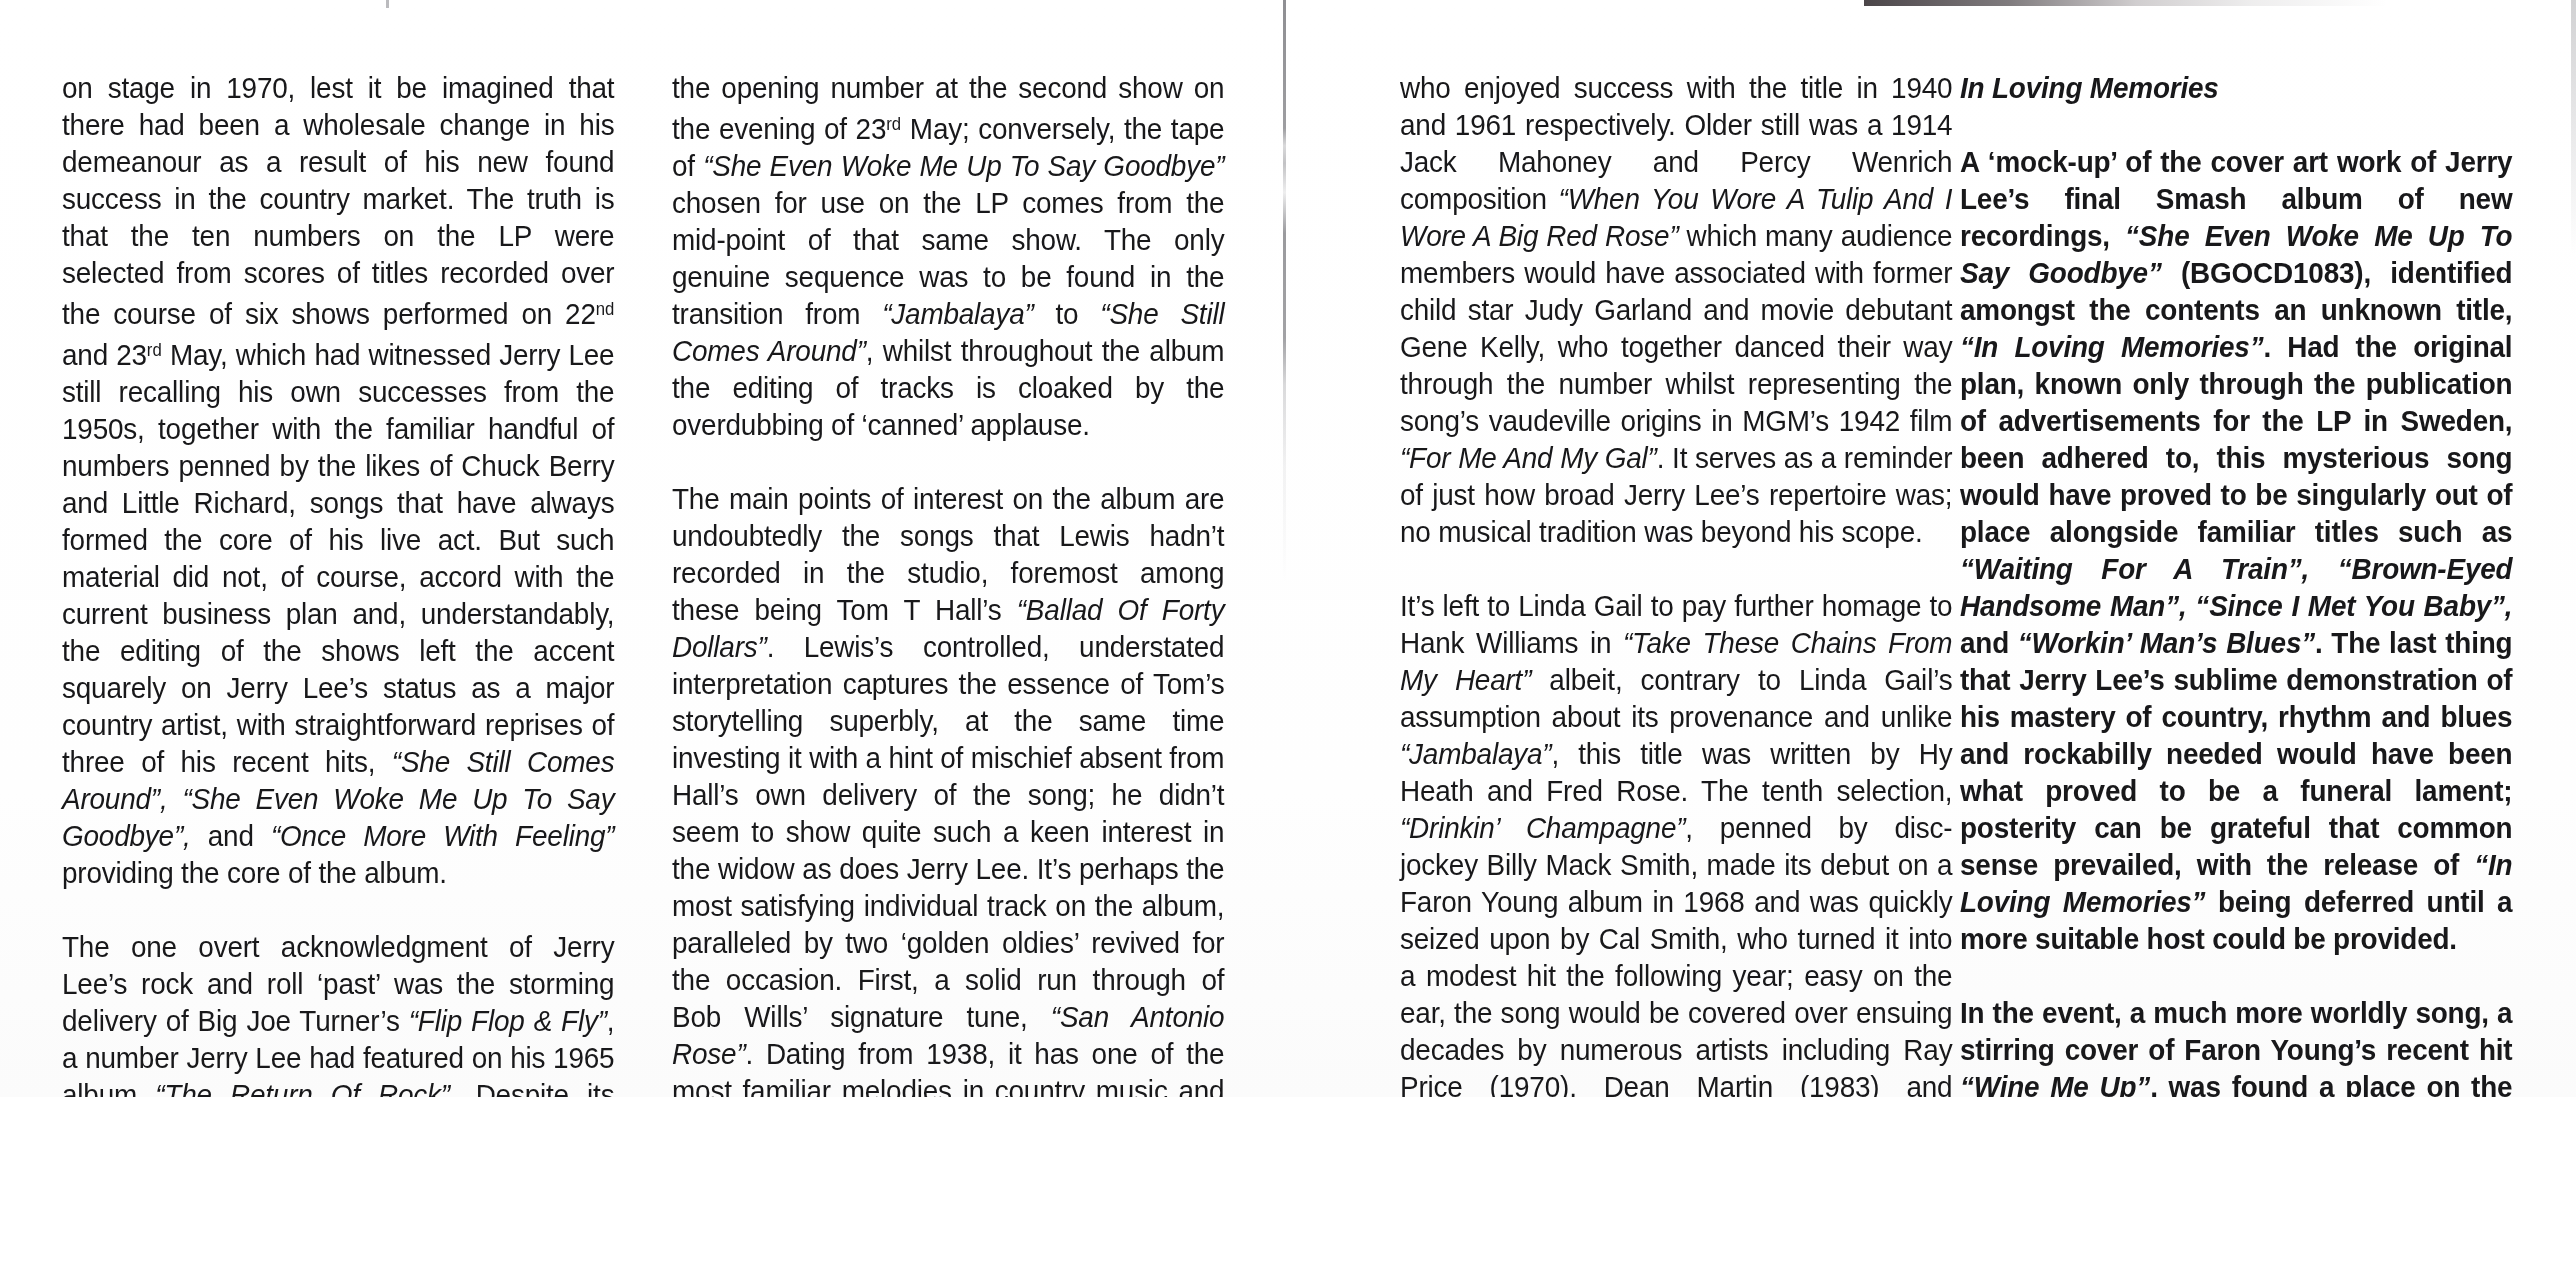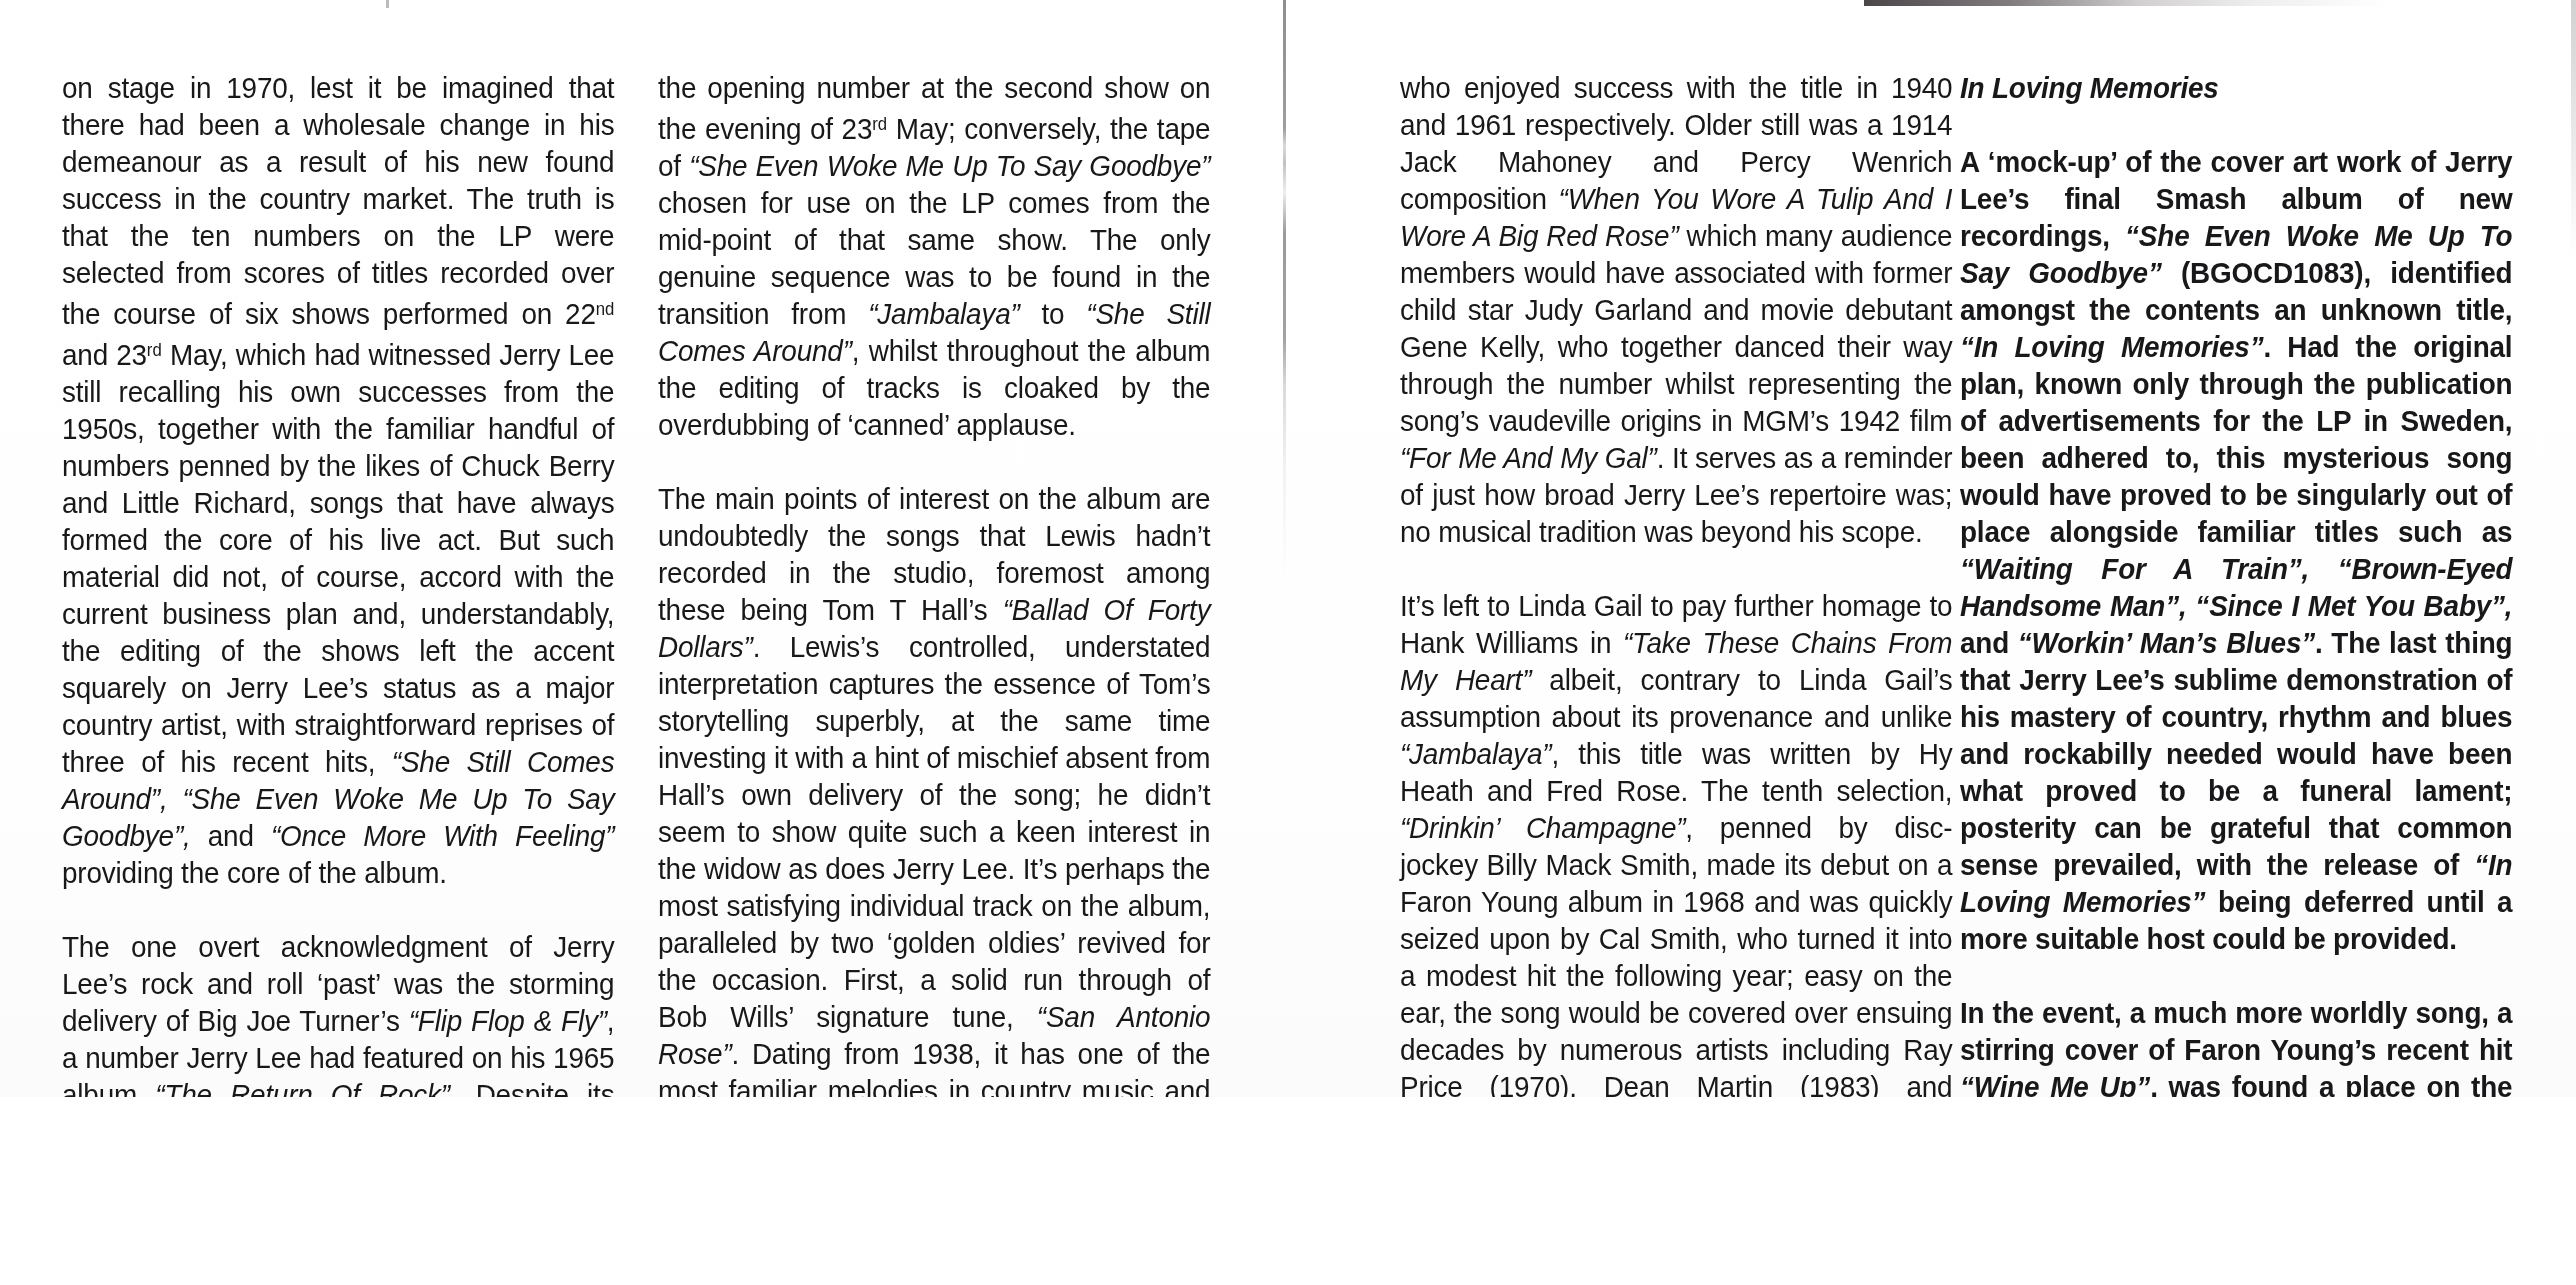--- a/index.html
+++ b/index.html
@@ -77,21 +77,21 @@
 
 <div class="canvas">
 
   <div class="col" style="left:62px">
     <div class="col-inner">
       <p><span>on stage in 1970, lest it be imagined that there had been a wholesale change in his demeanour as a result of his new found success in the country market. The truth is that the ten numbers on the LP were selected from scores of titles recorded over the course of six shows performed on 22</span><span class="st-sup">nd</span><span> and 23</span><span class="st-sup">rd</span><span> May, which had witnessed Jerry Lee still recalling his own successes from the 1950s, together with the familiar handful of numbers penned by the likes of Chuck Berry and Little Richard, songs that have always formed the core of his live act. But such material did not, of course, accord with the current business plan and, understandably, the editing of the shows left the accent squarely on Jerry Lee’s status as a major country artist, with straightforward reprises of three of his recent hits, </span><span class="st-i">“She Still Comes Around”, “She Even Woke Me Up To Say Goodbye”,</span><span> and </span><span class="st-i">“Once More With Feeling”</span><span> providing the core of the album.</span></p>
       <p><span>The one overt acknowledgment of Jerry Lee’s rock and roll ‘past’ was the storming delivery of Big Joe Turner’s </span><span class="st-i">“Flip Flop &amp; Fly”</span><span>, a number Jerry Lee had featured on his 1965 album </span><span class="st-i">“The Return Of Rock”</span><span>. Despite its place at the conclusion of the LP, this particular recording was in reality</span></p>
     </div>
   </div>
 
-  <div class="col" style="left:658px">
+  <div class="col" style="left:672px">
     <div class="col-inner">
       <p><span>the opening number at the second show on the evening of 23</span><span class="st-sup">rd</span><span> May; conversely, the tape of </span><span class="st-i">“She Even Woke Me Up To Say Goodbye”</span><span> chosen for use on the LP comes from the mid-point of that same show. The only genuine sequence was to be found in the transition from </span><span class="st-i">“Jambalaya”</span><span> to </span><span class="st-i">“She Still Comes Around”</span><span>, whilst throughout the album the editing of tracks is cloaked by the overdubbing of ‘canned’ applause.</span></p>
       <p><span>The main points of interest on the album are undoubtedly the songs that Lewis hadn’t recorded in the studio, foremost among these being Tom T Hall’s </span><span class="st-i">“Ballad Of Forty Dollars”</span><span>. Lewis’s controlled, understated interpretation captures the essence of Tom’s storytelling superbly, at the same time investing it with a hint of mischief absent from Hall’s own delivery of the song; he didn’t seem to show quite such a keen interest in the widow as does Jerry Lee. It’s perhaps the most satisfying individual track on the album, paralleled by two ‘golden oldies’ revived for the occasion. First, a solid run through of Bob Wills’ signature tune, </span><span class="st-i">“San Antonio Rose”</span><span>. Dating from 1938, it has one of the most familiar melodies in country music and has been covered innumerable times, most notably by Bing Crosby and Floyd Cramer</span></p>
     </div>
   </div>
 
   <div class="col" style="left:1400px">
     <div class="col-inner">
       <p><span>who enjoyed success with the title in 1940 and 1961 respectively. Older still was a 1914 Jack Mahoney and Percy Wenrich composition </span><span class="st-i">“When You Wore A Tulip And I Wore A Big Red Rose”</span><span> which many audience members would have associated with former child star Judy Garland and movie debutant Gene Kelly, who together danced their way through the number whilst representing the song’s vaudeville origins in MGM’s 1942 film </span><span class="st-i">“For Me And My Gal”</span><span>. It serves as a reminder of just how broad Jerry Lee’s repertoire was; no musical tradition was beyond his scope.</span></p>
       <p><span>It’s left to Linda Gail to pay further homage to Hank Williams in </span><span class="st-i">“Take These Chains From My Heart”</span><span> albeit, contrary to Linda Gail’s assumption about its provenance and unlike </span><span class="st-i">“Jambalaya”</span><span>, this title was written by Hy Heath and Fred Rose. The tenth selection, </span><span class="st-i">“Drinkin’ Champagne”</span><span>, penned by disc-jockey Billy Mack Smith, made its debut on a Faron Young album in 1968 and was quickly seized upon by Cal Smith, who turned it into a modest hit the following year; easy on the ear, the song would be covered over ensuing decades by numerous artists including Ray Price (1970), Dean Martin (1983) and George Strait (1990).</span></p>

